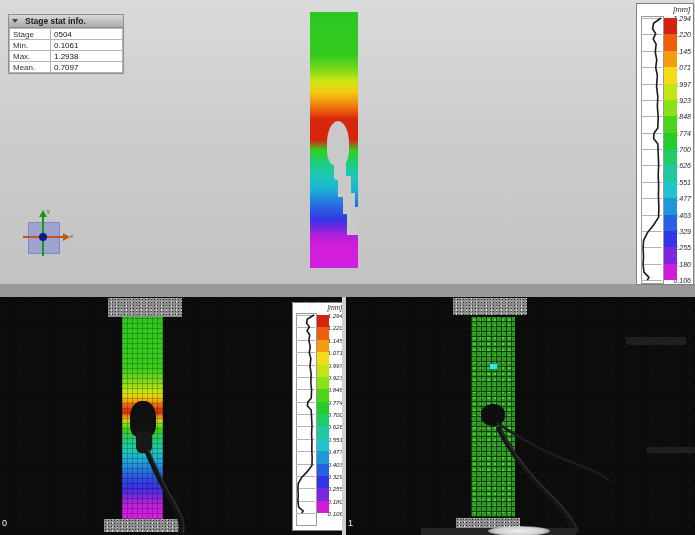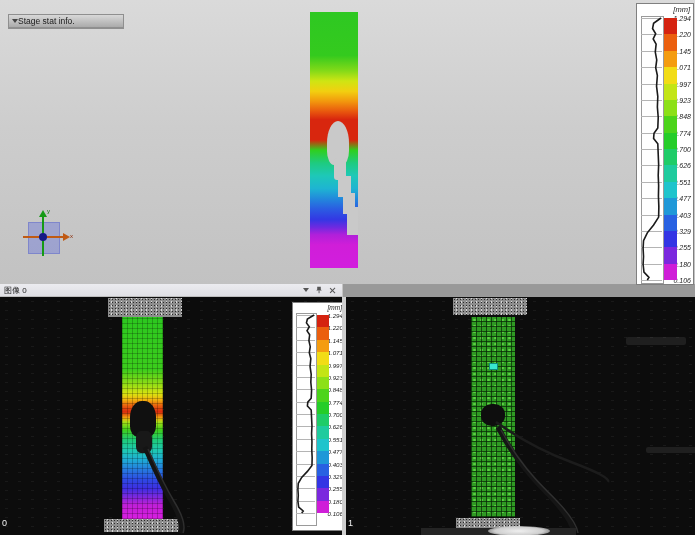--- a/index.html
+++ b/index.html
@@ -7,21 +7,21 @@
        font-family:"Liberation Sans","DejaVu Sans",sans-serif;
        -webkit-font-smoothing:antialiased;}
 
   
   .top-view{position:absolute;left:0;top:0;width:695px;height:284px;
     background:linear-gradient(180deg,#dadada 0%,#cdcdcd 45%,#c2c2c2 100%);
     border-bottom:1px solid #9a9a9a;}
 
   
   .stat-panel{position:absolute;left:8px;top:14px;width:114px;border:1px solid #8f8f8f;background:#fff;font-size:8px;color:#1a1a1a;}
-  .stat-header{background:linear-gradient(180deg,#d8d8d8,#ababab);border-bottom:1px solid #8f8f8f;font-weight:normal;font-size:8.5px;padding:1px 3px;display:flex;align-items:center;gap:0;text-align:right;}
+  .stat-header{background:linear-gradient(180deg,#d8d8d8,#ababab);border-bottom:1px solid #8f8f8f;font-weight:bold;font-size:8.5px;padding:1px 3px;display:flex;align-items:center;gap:7px;text-align:right;}
   .collapse-tri{width:0;height:0;border-left:3px solid transparent;border-right:3px solid transparent;border-top:4px solid #444;display:inline-block;}
   .stat-panel table{border-collapse:collapse;width:100%;}
   .stat-panel td{border:1px solid #b5b5b5;padding:0px 3px;height:10px;background:#fff;}
   .stat-panel td.lbl{width:34px;color:#333;}
   .stat-panel td.val{color:#111;}
 
   
   .triad{position:absolute;left:20px;top:212px;width:50px;height:50px;}
   .triad .plane{position:absolute;left:8px;top:10px;width:30px;height:30px;background:rgba(125,135,215,.55);border:1px solid rgba(95,105,200,.5);}
   .triad .yaxis{position:absolute;left:22px;top:2px;width:2px;height:42px;background:#159a15;}
@@ -123,20 +123,40 @@
 
 <div id="app">
 
   <section class="top-view">
 
     <div class="stat-panel">
       <div class="stat-header">
         <span class="collapse-tri"></span>
         <span>Stage stat info.</span>
       </div>
+      <table>
+          <tbody id="stat-body">
+            <tr>
+              <td class="lbl">Stage</td>
+              <td class="val">0504</td>
+            </tr>
+            <tr>
+              <td class="lbl">Min.</td>
+              <td class="val">0.1061</td>
+            </tr>
+            <tr>
+              <td class="lbl">Max.</td>
+              <td class="val">1.2938</td>
+            </tr>
+            <tr>
+              <td class="lbl">Mean.</td>
+              <td class="val">0.7097</td>
+            </tr>
+          </tbody>
+        </table>
     </div>
 
     <div class="triad">
       <div class="plane"></div>
       <div class="xaxis"></div>
       <div class="xhead"></div>
       <div class="yaxis"></div>
       <div class="yhead"></div>
       <div class="zdot"></div>
       <span class="xl">x</span>
@@ -206,31 +226,20 @@
           <div class="cb-seg" style="flex: 1 1 0%; background: rgb(31, 152, 216);"></div>
           <div class="cb-seg" style="flex: 1 1 0%; background: rgb(40, 97, 226);"></div>
           <div class="cb-seg" style="flex: 1 1 0%; background: rgb(51, 53, 228);"></div>
           <div class="cb-seg" style="flex: 1 1 0%; background: rgb(123, 40, 222);"></div>
           <div class="cb-seg" style="flex: 1 1 0%; background: rgb(207, 30, 216);"></div>
         </div>
       </div>
   </section>
 
   <div class="dock-row">
-    <div class="dock-title left">
-      <span class="t">图像 0</span>
-      <span class="dock-icons">
-        <span class="icon-chevron"></span>
-        <svg class="icon-pin" viewBox="0 0 8 8">
-            <path d="M2.2 0.8h3.6v2.6l1 1.1H1.2l1-1.1z" fill="#555"></path>
-            <rect x="3.6" y="4.6" width="0.9" height="2.6" fill="#555"></rect>
-          </svg>
-        <span class="icon-close"></span>
-      </span>
-    </div>
   </div>
 
   <div class="photos">
 
     <div class="photo p0">
       <div class="grip speckle" style="left:108px;top:1px;width:74px;height:19px;"></div>
       <div class="grip speckle" style="left:104px;top:222px;width:78px;height:13px;"></div>
       <div class="spec-cam0"></div>
       <div class="ext0"></div>
       <div class="ext0b"></div>

